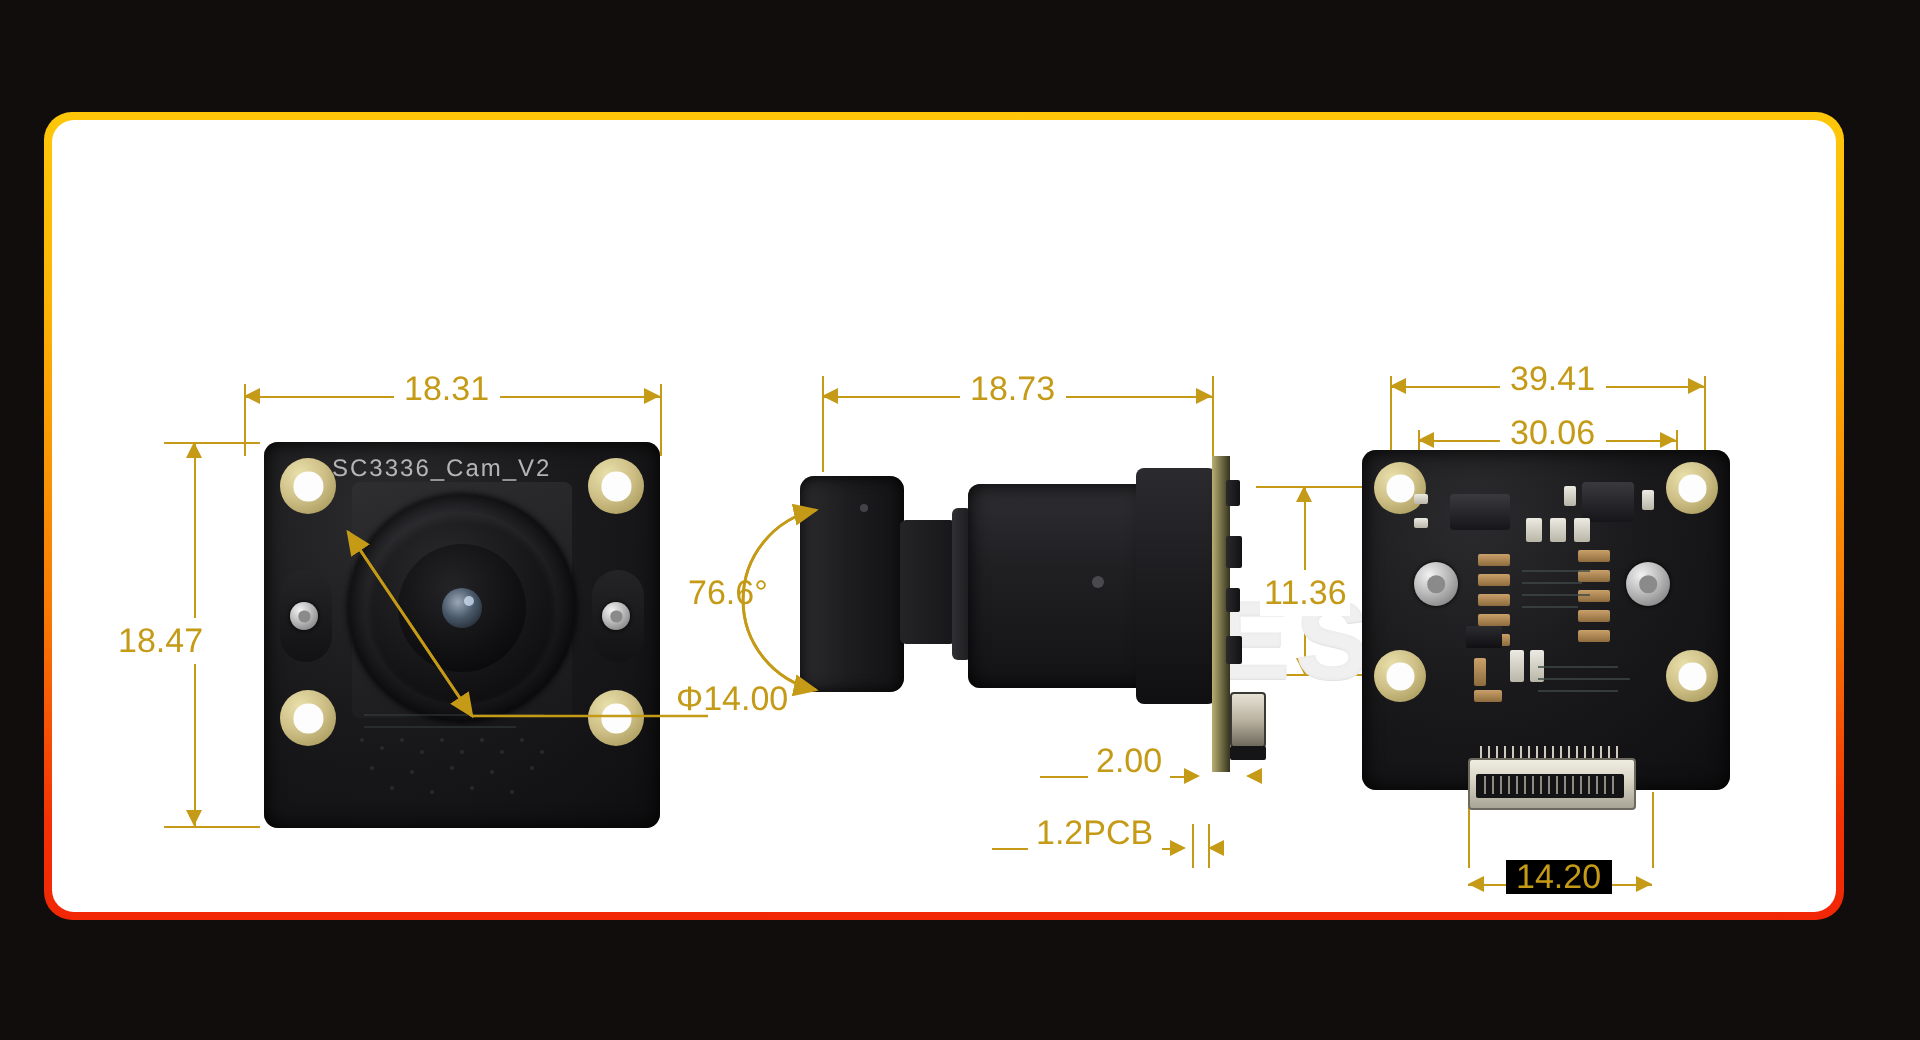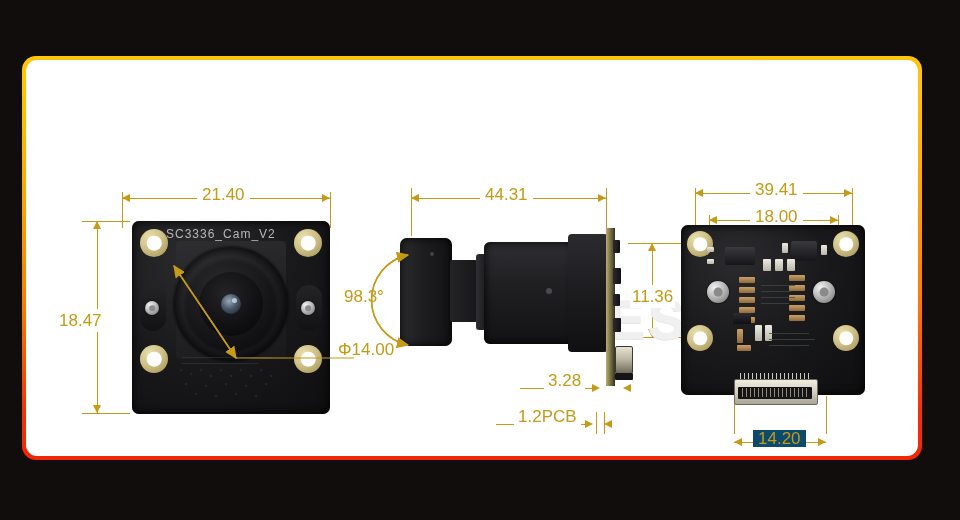--- a/index.html
+++ b/index.html
@@ -181,21 +181,21 @@
             <div class="tr" style="left:10px;top:14px;width:76px;"></div>
           </div>
         </div>
       </div>
 
       <div class="ext v" style="left:96px;top:132px;height:36px"></div>
       <div class="ext v" style="left:304px;top:132px;height:36px"></div>
       <div class="dimline" style="left:96px;top:138px;width:208px"></div>
       <div class="ar l" style="left:96px;top:134px"></div>
       <div class="ar r" style="left:296px;top:134px"></div>
-      <div class="dimtxt" style="left:171px;top:126px;background:#fff;padding:0 5px">21.40</div>
+      <div class="dimtxt" style="left:171px;top:126px;background:#fff;padding:0 5px">18.31</div>
 
       <div class="ext h" style="left:56px;top:161px;width:48px"></div>
       <div class="ext h" style="left:56px;top:353px;width:48px"></div>
       <div class="dimline v" style="left:71px;top:161px;height:192px;width:1px;background:#c49a16"></div>
       <div class="ar u" style="left:67px;top:161px"></div>
       <div class="ar d" style="left:67px;top:345px"></div>
       <div class="dimtxt" style="left:31px;top:249px;background:#fff;padding:3px 2px">18.47</div>
 
       <svg style="position:absolute;left:100px;top:180px;width:230px;height:130px;z-index:5">
         <defs>
@@ -225,40 +225,40 @@
         <div class="sidecomp" style="left:213px;top:90px;width:8px;height:14px"></div>
         <div id="fpc"></div>
         <div id="fpc2"></div>
       </div>
 
       <div class="ext v" style="left:385px;top:128px;height:48px"></div>
       <div class="ext v" style="left:580px;top:128px;height:44px"></div>
       <div class="dimline" style="left:385px;top:138px;width:195px"></div>
       <div class="ar l" style="left:385px;top:134px"></div>
       <div class="ar r" style="left:572px;top:134px"></div>
-      <div class="dimtxt" style="left:454px;top:126px;background:#fff;padding:0 5px">44.31</div>
+      <div class="dimtxt" style="left:454px;top:126px;background:#fff;padding:0 5px">18.73</div>
 
       <svg style="position:absolute;left:344px;top:185px;width:60px;height:110px;z-index:4">
         <defs>
           <marker id="am1" markerWidth="9" markerHeight="8" refX="8" refY="4" orient="auto">
             <path d="M0,0 L9,4 L0,8 z" fill="#c49a16"></path>
           </marker>
           <marker id="am2" markerWidth="9" markerHeight="8" refX="8" refY="4" orient="auto">
             <path d="M0,0 L9,4 L0,8 z" fill="#c49a16"></path>
           </marker>
         </defs>
         <path d="M38,100 A46,46 0 0 1 38,10" fill="none" stroke="#c49a16" stroke-width="1.4" marker-end="url(#am1)"></path>
         <path d="M38,10 A46,46 0 0 0 38,100" fill="none" stroke="#c49a16" stroke-width="1.4" marker-end="url(#am2)"></path>
       </svg>
-      <div class="dimtxt" style="left:318px;top:228px;z-index:5">98.3°</div>
+      <div class="dimtxt" style="left:318px;top:228px;z-index:5">76.6°</div>
 
       <div class="dimline" style="left:494px;top:328px;width:78px"></div>
       <div class="ar r" style="left:566px;top:324px"></div>
       <div class="ar l" style="left:597px;top:324px"></div>
-      <div class="dimtxt" style="left:518px;top:312px;background:#fff;padding:0 4px">3.28</div>
+      <div class="dimtxt" style="left:518px;top:312px;background:#fff;padding:0 4px">2.00</div>
 
       <div class="dimline" style="left:470px;top:364px;width:95px"></div>
       <div class="ar r" style="left:559px;top:360px"></div>
       <div class="ar l" style="left:578px;top:360px"></div>
       <div class="ext v" style="left:570px;top:352px;height:22px"></div>
       <div class="ext v" style="left:578px;top:352px;height:22px"></div>
       <div class="dimtxt" style="left:488px;top:348px;background:#fff;padding:0 4px">1.2PCB</div>
 
       <div id="backwrap">
         <div class="pcb" id="backboard">
@@ -354,31 +354,31 @@
       <div class="dimline" style="left:669px;top:133px;width:157px"></div>
       <div class="ar l" style="left:669px;top:129px"></div>
       <div class="ar r" style="left:818px;top:129px"></div>
       <div class="dimtxt" style="left:724px;top:121px;background:#fff;padding:0 5px">39.41</div>
 
       <div class="ext v" style="left:683px;top:155px;height:68px"></div>
       <div class="ext v" style="left:812px;top:155px;height:68px"></div>
       <div class="dimline" style="left:683px;top:160px;width:129px"></div>
       <div class="ar l" style="left:683px;top:156px"></div>
       <div class="ar r" style="left:804px;top:156px"></div>
-      <div class="dimtxt" style="left:724px;top:148px;background:#fff;padding:0 5px">18.00</div>
+      <div class="dimtxt" style="left:724px;top:148px;background:#fff;padding:0 5px">30.06</div>
 
       <div class="ext h" style="left:602px;top:183px;width:68px"></div>
       <div class="ext h" style="left:602px;top:277px;width:68px"></div>
       <div class="dimline v" style="left:626px;top:183px;height:94px;width:1px;background:#c49a16"></div>
       <div class="ar u" style="left:622px;top:183px"></div>
       <div class="ar d" style="left:622px;top:269px"></div>
       <div class="dimtxt" style="left:604px;top:225px;background:#fff;padding:3px 2px;z-index:6">11.36</div>
 
       <div class="ext v" style="left:708px;top:336px;height:38px"></div>
       <div class="ext v" style="left:800px;top:336px;height:38px"></div>
       <div class="dimline" style="left:708px;top:382px;width:92px"></div>
       <div class="ar l" style="left:708px;top:378px"></div>
       <div class="ar r" style="left:792px;top:378px"></div>
-      <div class="dimtxt" style="left:727px;top:370px;background:#0c4a6e;padding:0 5px">14.20</div>
+      <div class="dimtxt" style="left:727px;top:370px;background:#000000;padding:0 5px">14.20</div>
 
     </div>
   </div>
 </div>
 
 </body></html>

